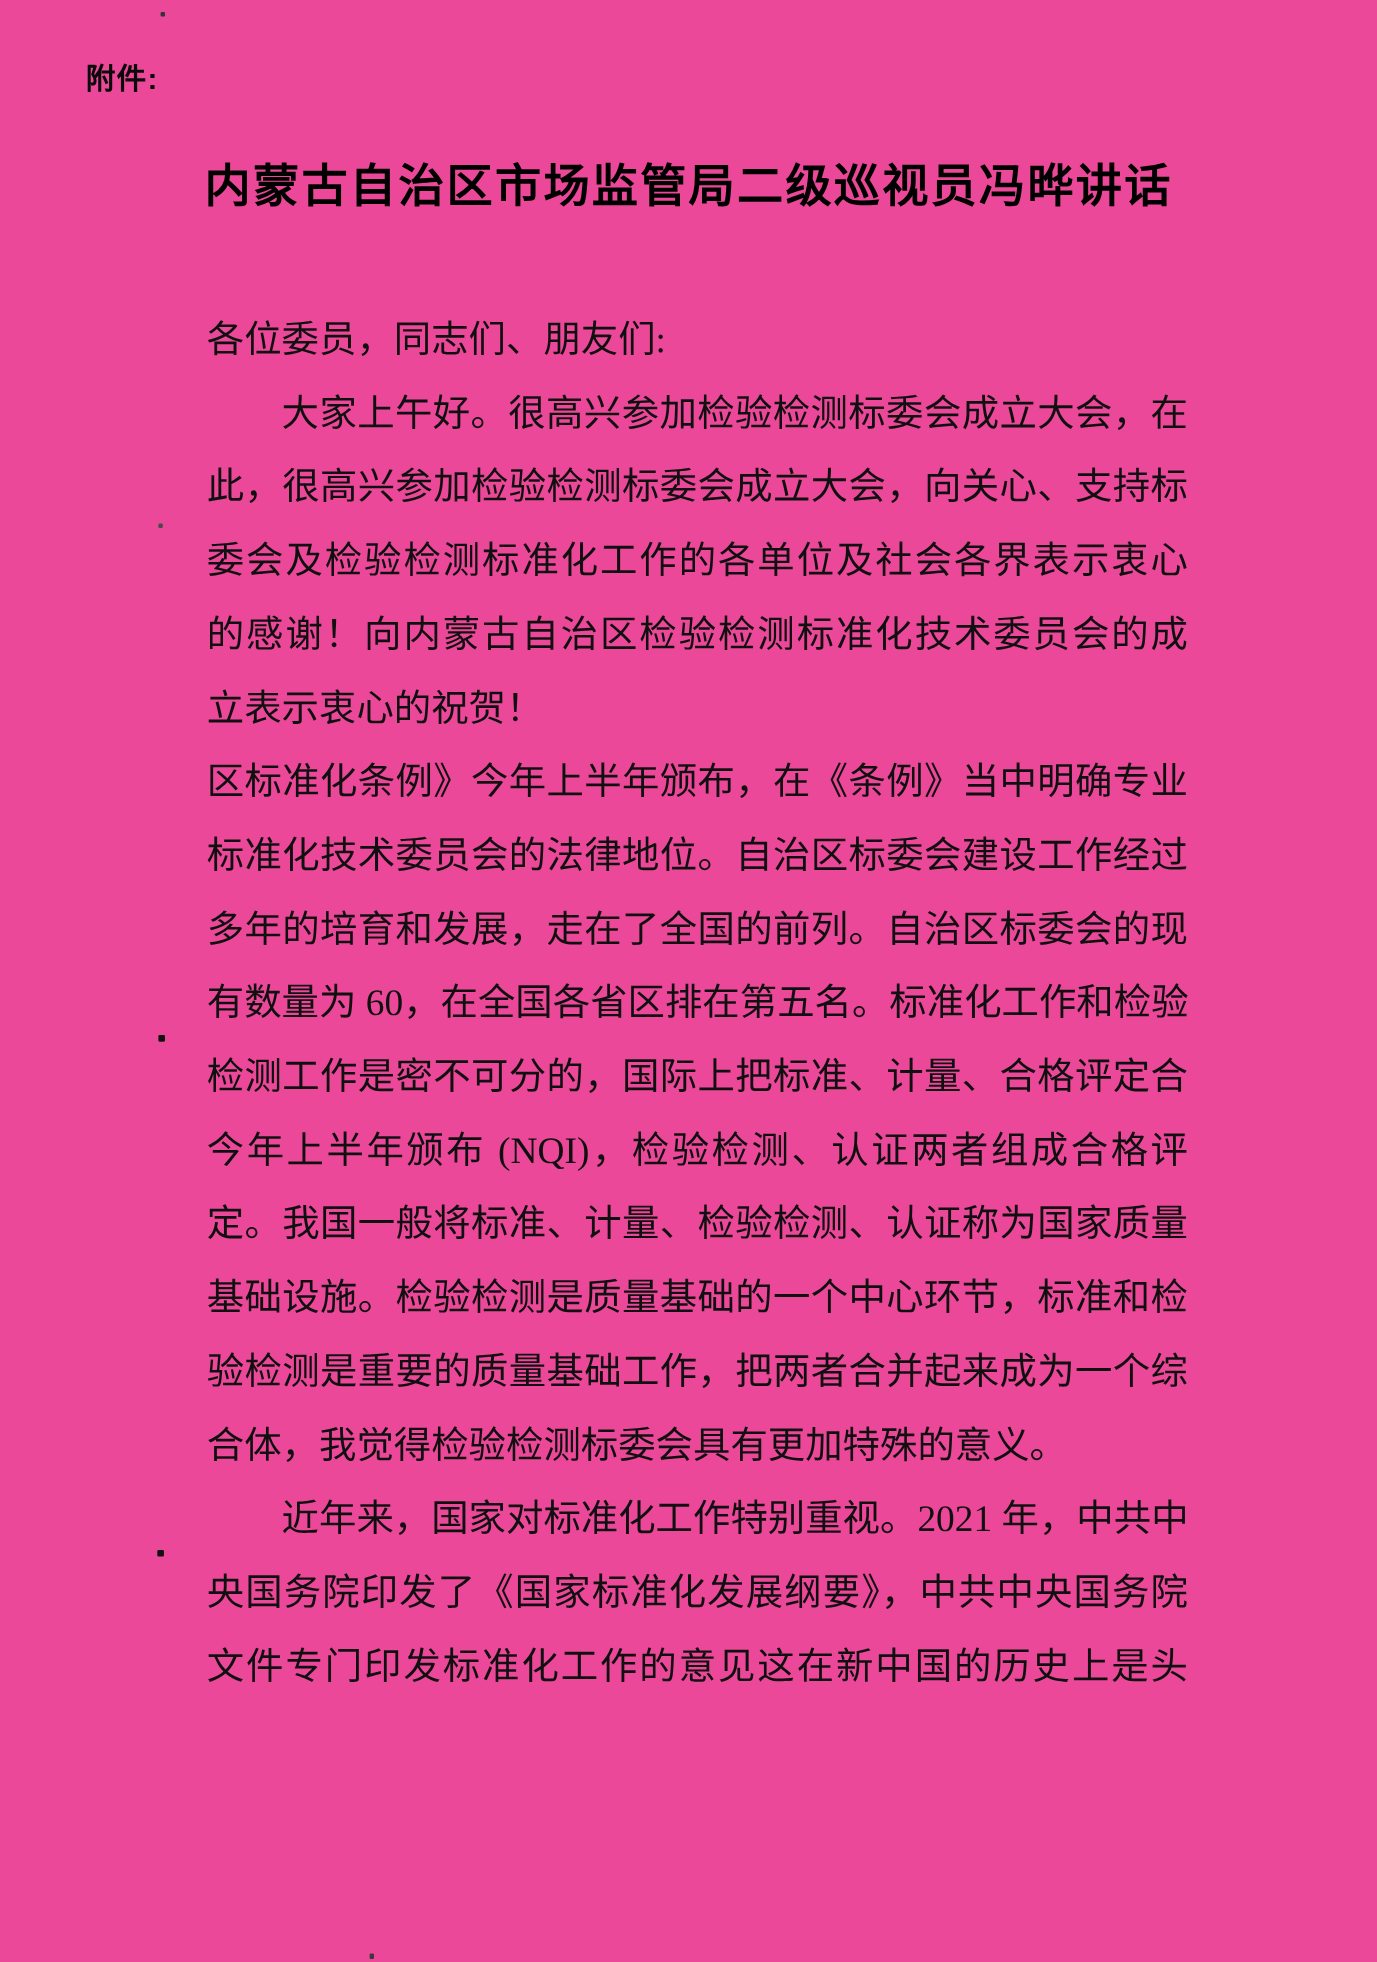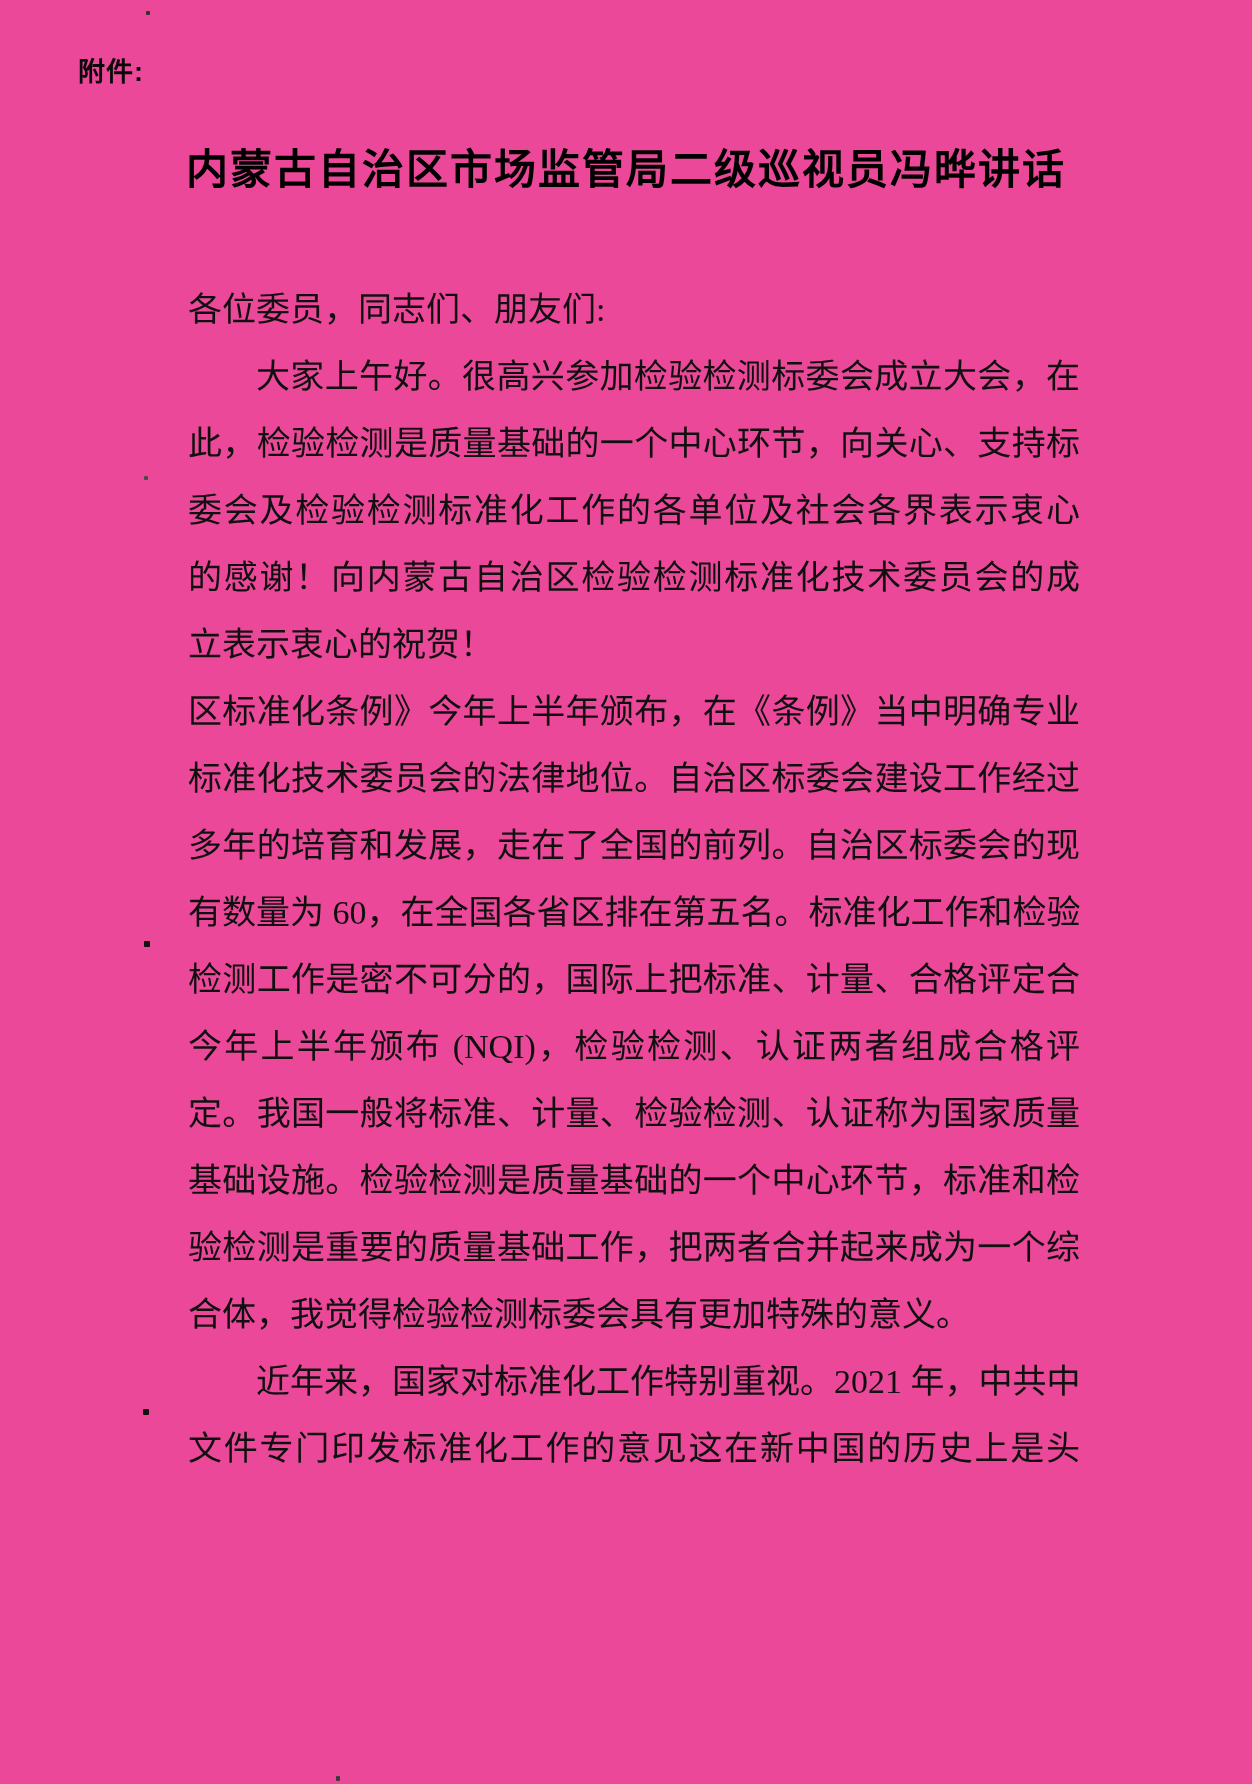--- a/index.html
+++ b/index.html
@@ -90,30 +90,31 @@
   <div class="speck s5"></div>
 
   <div class="attachment">附件:</div>
 
   <h1 class="title">内蒙古自治区市场监管局二级巡视员冯晔讲话</h1>
 
   <div class="doc-body">
 
   <div class="line end">各位委员，同志们、朋友们:</div>
       <div class="line fill indent">大家上午好。很高兴参加检验检测标委会成立大会，在</div>
-      <div class="line fill">此，检验检测是质量基础的一个中心环节，向关心、支持标</div>
+      <div class="line fill">此，很高兴参加检验检测标委会成立大会，向关心、支持标</div>
       <div class="line fill">委会及检验检测标准化工作的各单位及社会各界表示衷心</div>
       <div class="line fill">的感谢！向内蒙古自治区检验检测标准化技术委员会的成</div>
       <div class="line end">立表示衷心的祝贺！</div>
       <div class="line fill">区标准化条例》今年上半年颁布，在《条例》当中明确专业</div>
       <div class="line fill">标准化技术委员会的法律地位。自治区标委会建设工作经过</div>
       <div class="line fill">多年的培育和发展，走在了全国的前列。自治区标委会的现</div>
       <div class="line fill">有数量为 60，在全国各省区排在第五名。标准化工作和检验</div>
       <div class="line fill">检测工作是密不可分的，国际上把标准、计量、合格评定合</div>
       <div class="line fill">今年上半年颁布 (NQI)，检验检测、认证两者组成合格评</div>
       <div class="line fill">定。我国一般将标准、计量、检验检测、认证称为国家质量</div>
       <div class="line fill">基础设施。检验检测是质量基础的一个中心环节，标准和检</div>
       <div class="line fill">验检测是重要的质量基础工作，把两者合并起来成为一个综</div>
       <div class="line end">合体，我觉得检验检测标委会具有更加特殊的意义。</div>
       <div class="line fill indent">近年来，国家对标准化工作特别重视。2021 年，中共中</div>
+      <div class="line fill">央国务院印发了《国家标准化发展纲要》，中共中央国务院</div>
       <div class="line fill">文件专门印发标准化工作的意见这在新中国的历史上是头</div>
     </div>
 </div>
 
 </body></html>

